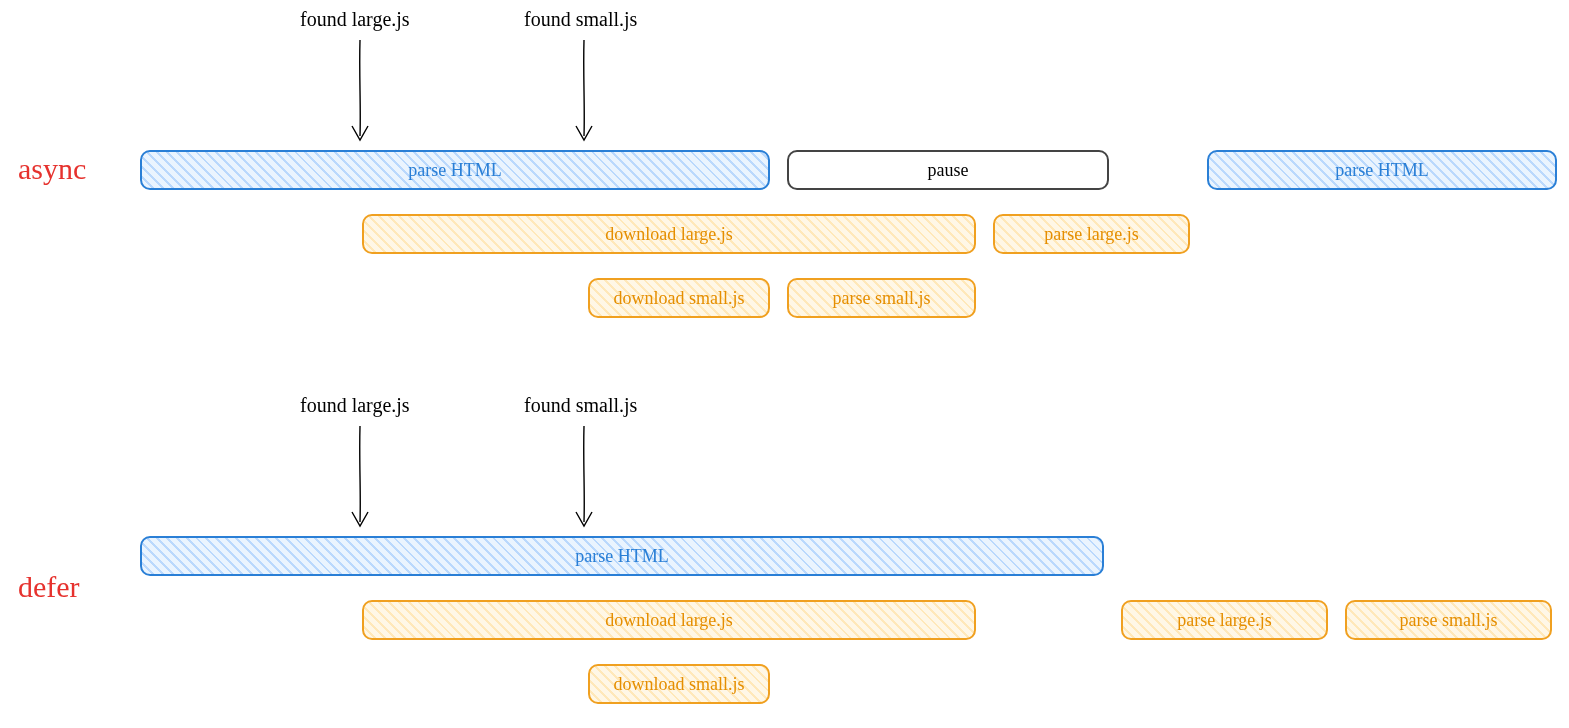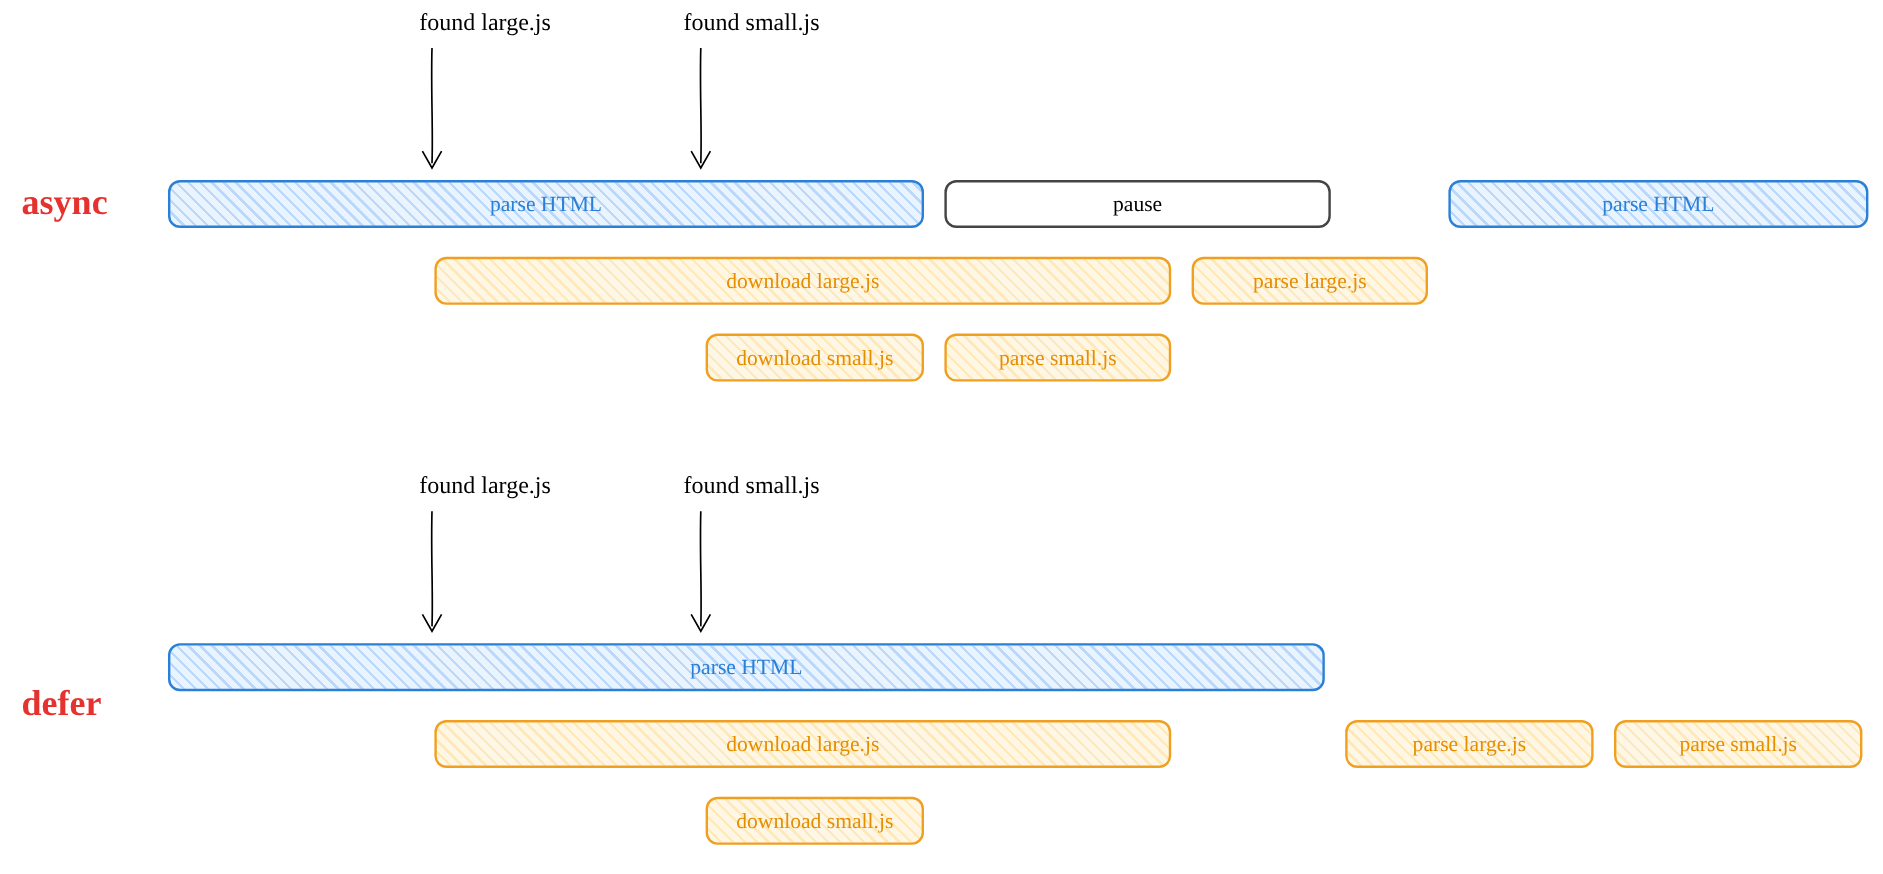--- a/index.html
+++ b/index.html
@@ -9,29 +9,28 @@
     height: 728px;
     background: #ffffff;
     font-family: "Comic Sans MS", "Segoe Script", cursive;
     font-size: 18px;
     color: #000;
     position: relative;
   }
   .section-label {
     position: absolute;
     font-size: 30px;
-    font-weight: bold;
+    font-weight: normal;
     color: #e6322e;
   }
   .annot {
     position: absolute;
     font-size: 20px;
     color: #000;
-    text-align: right;
-    margin-left: 39px;
+    text-align: left;
   }
   .arrow {
     position: absolute;
   }
   .bar {
     position: absolute;
     height: 40px;
     line-height: 36px;
     border-radius: 10px;
     text-align: center;

